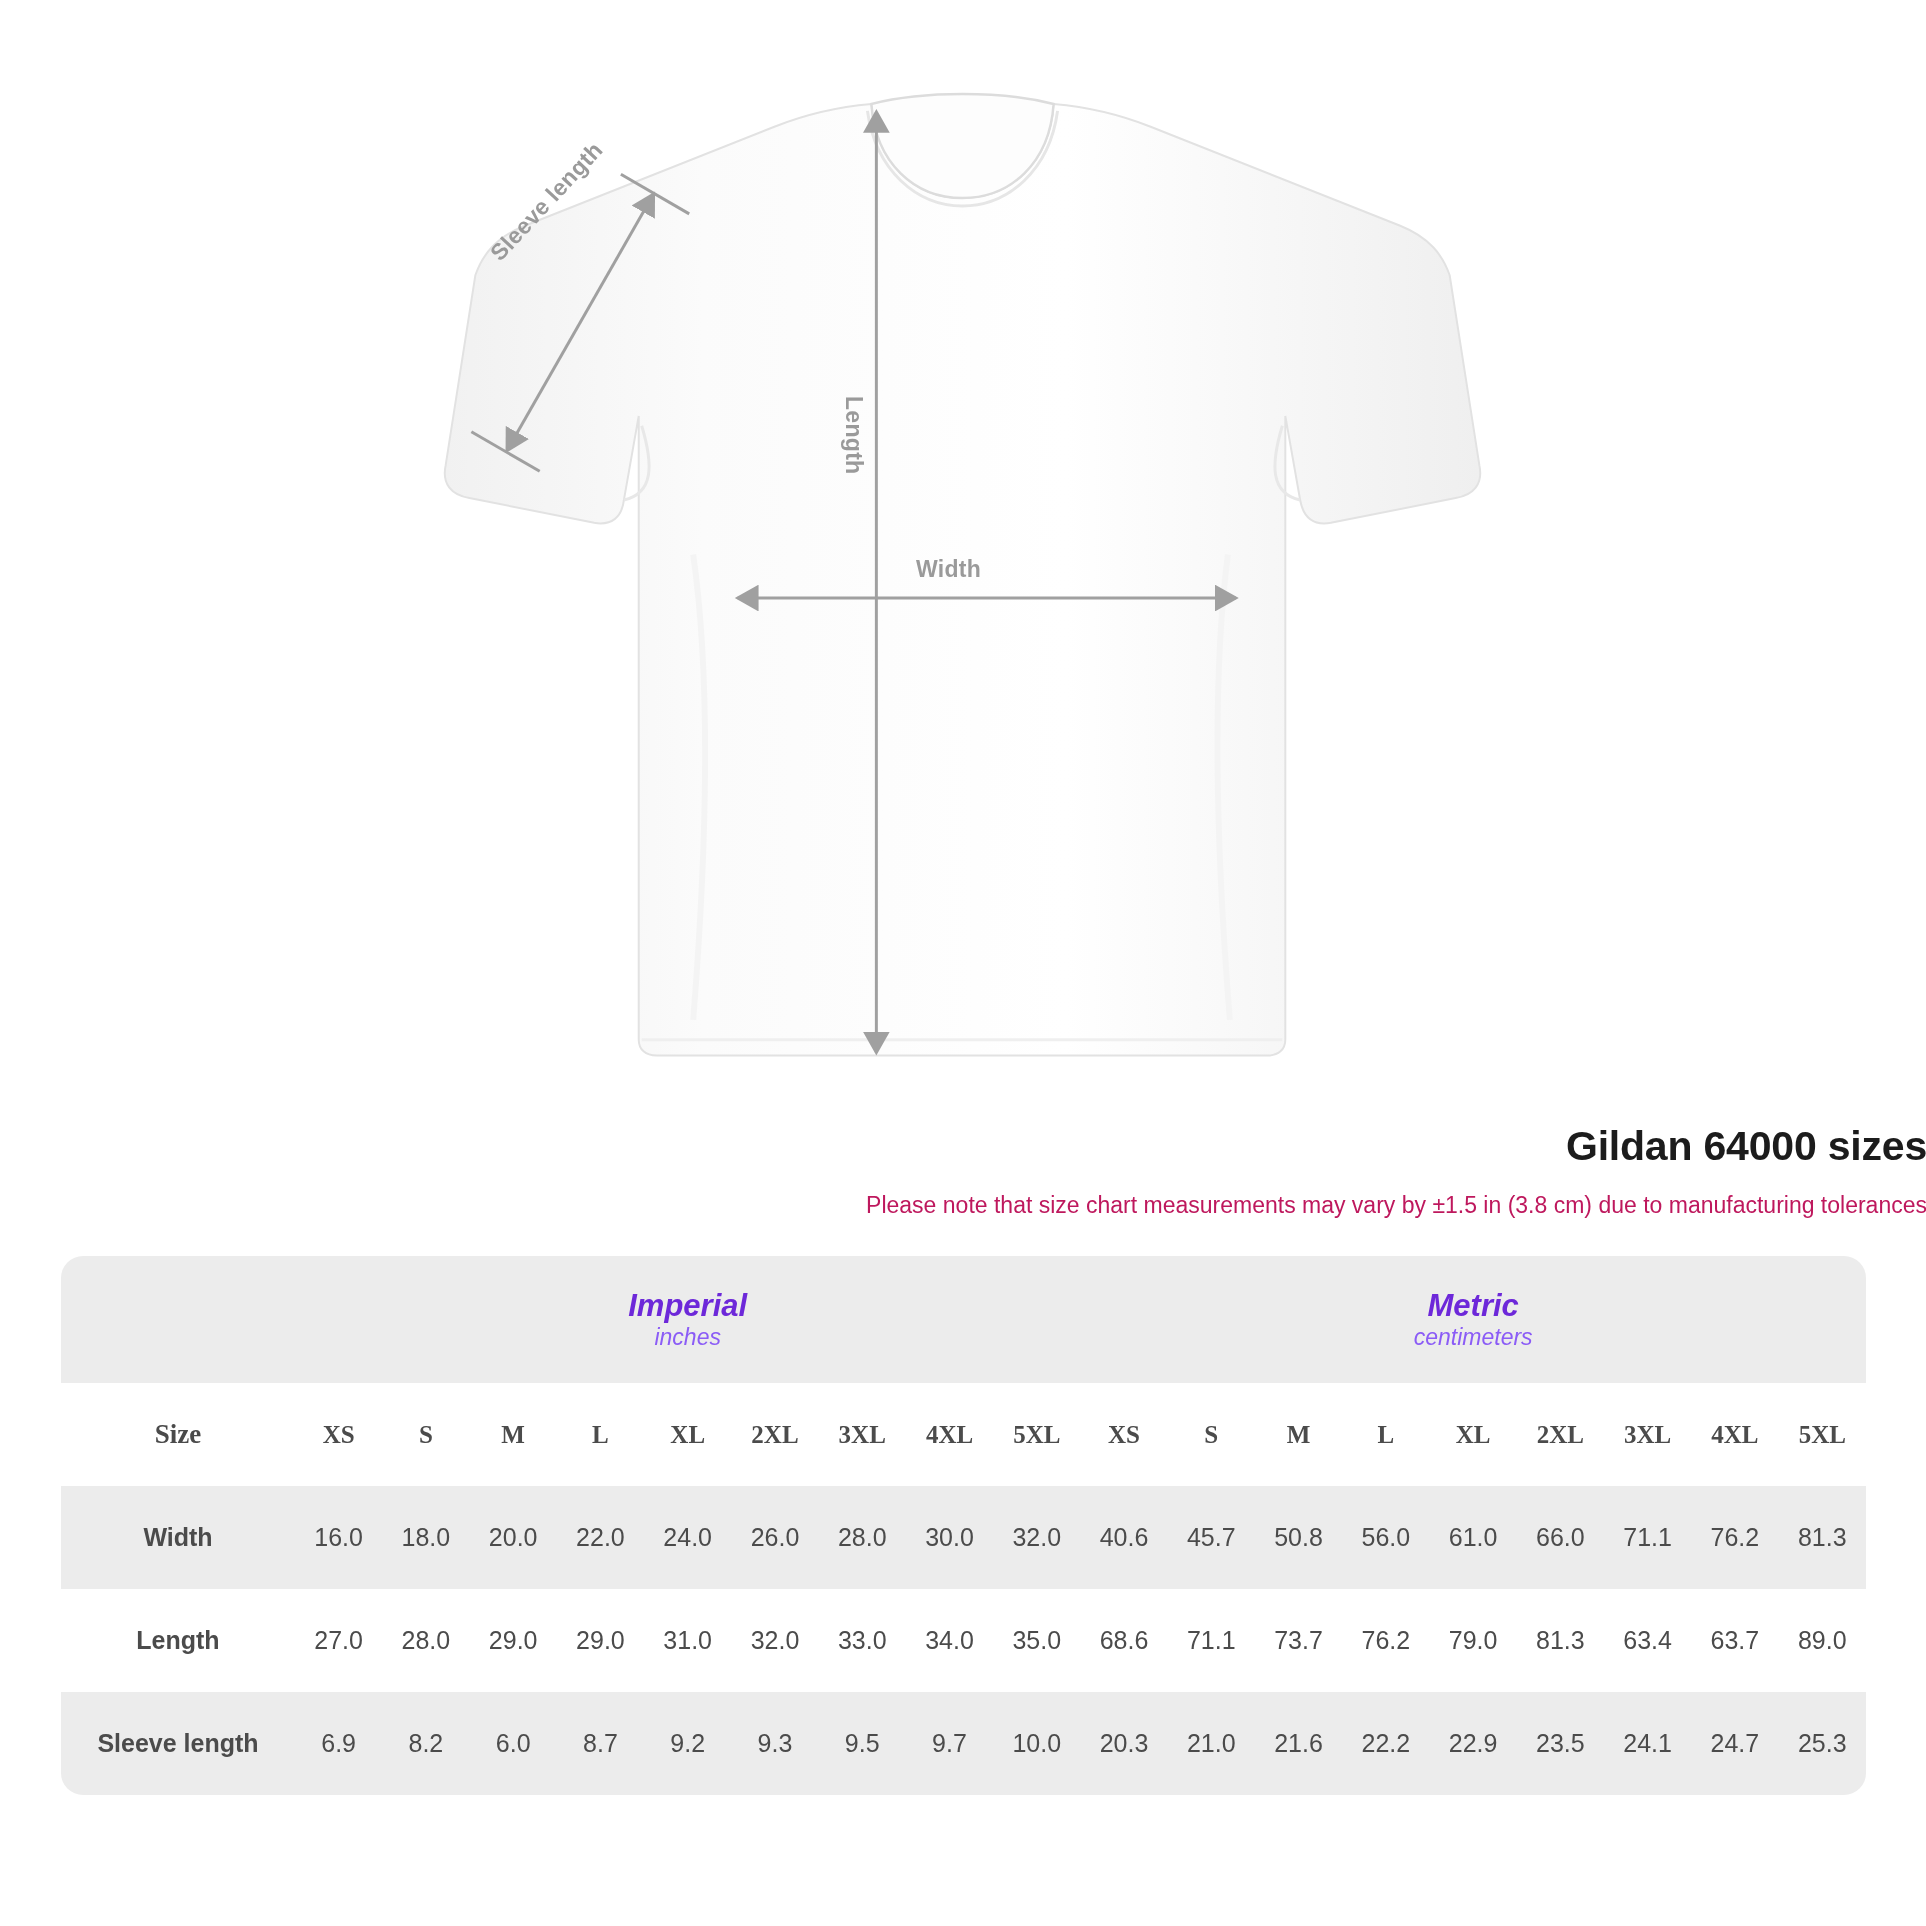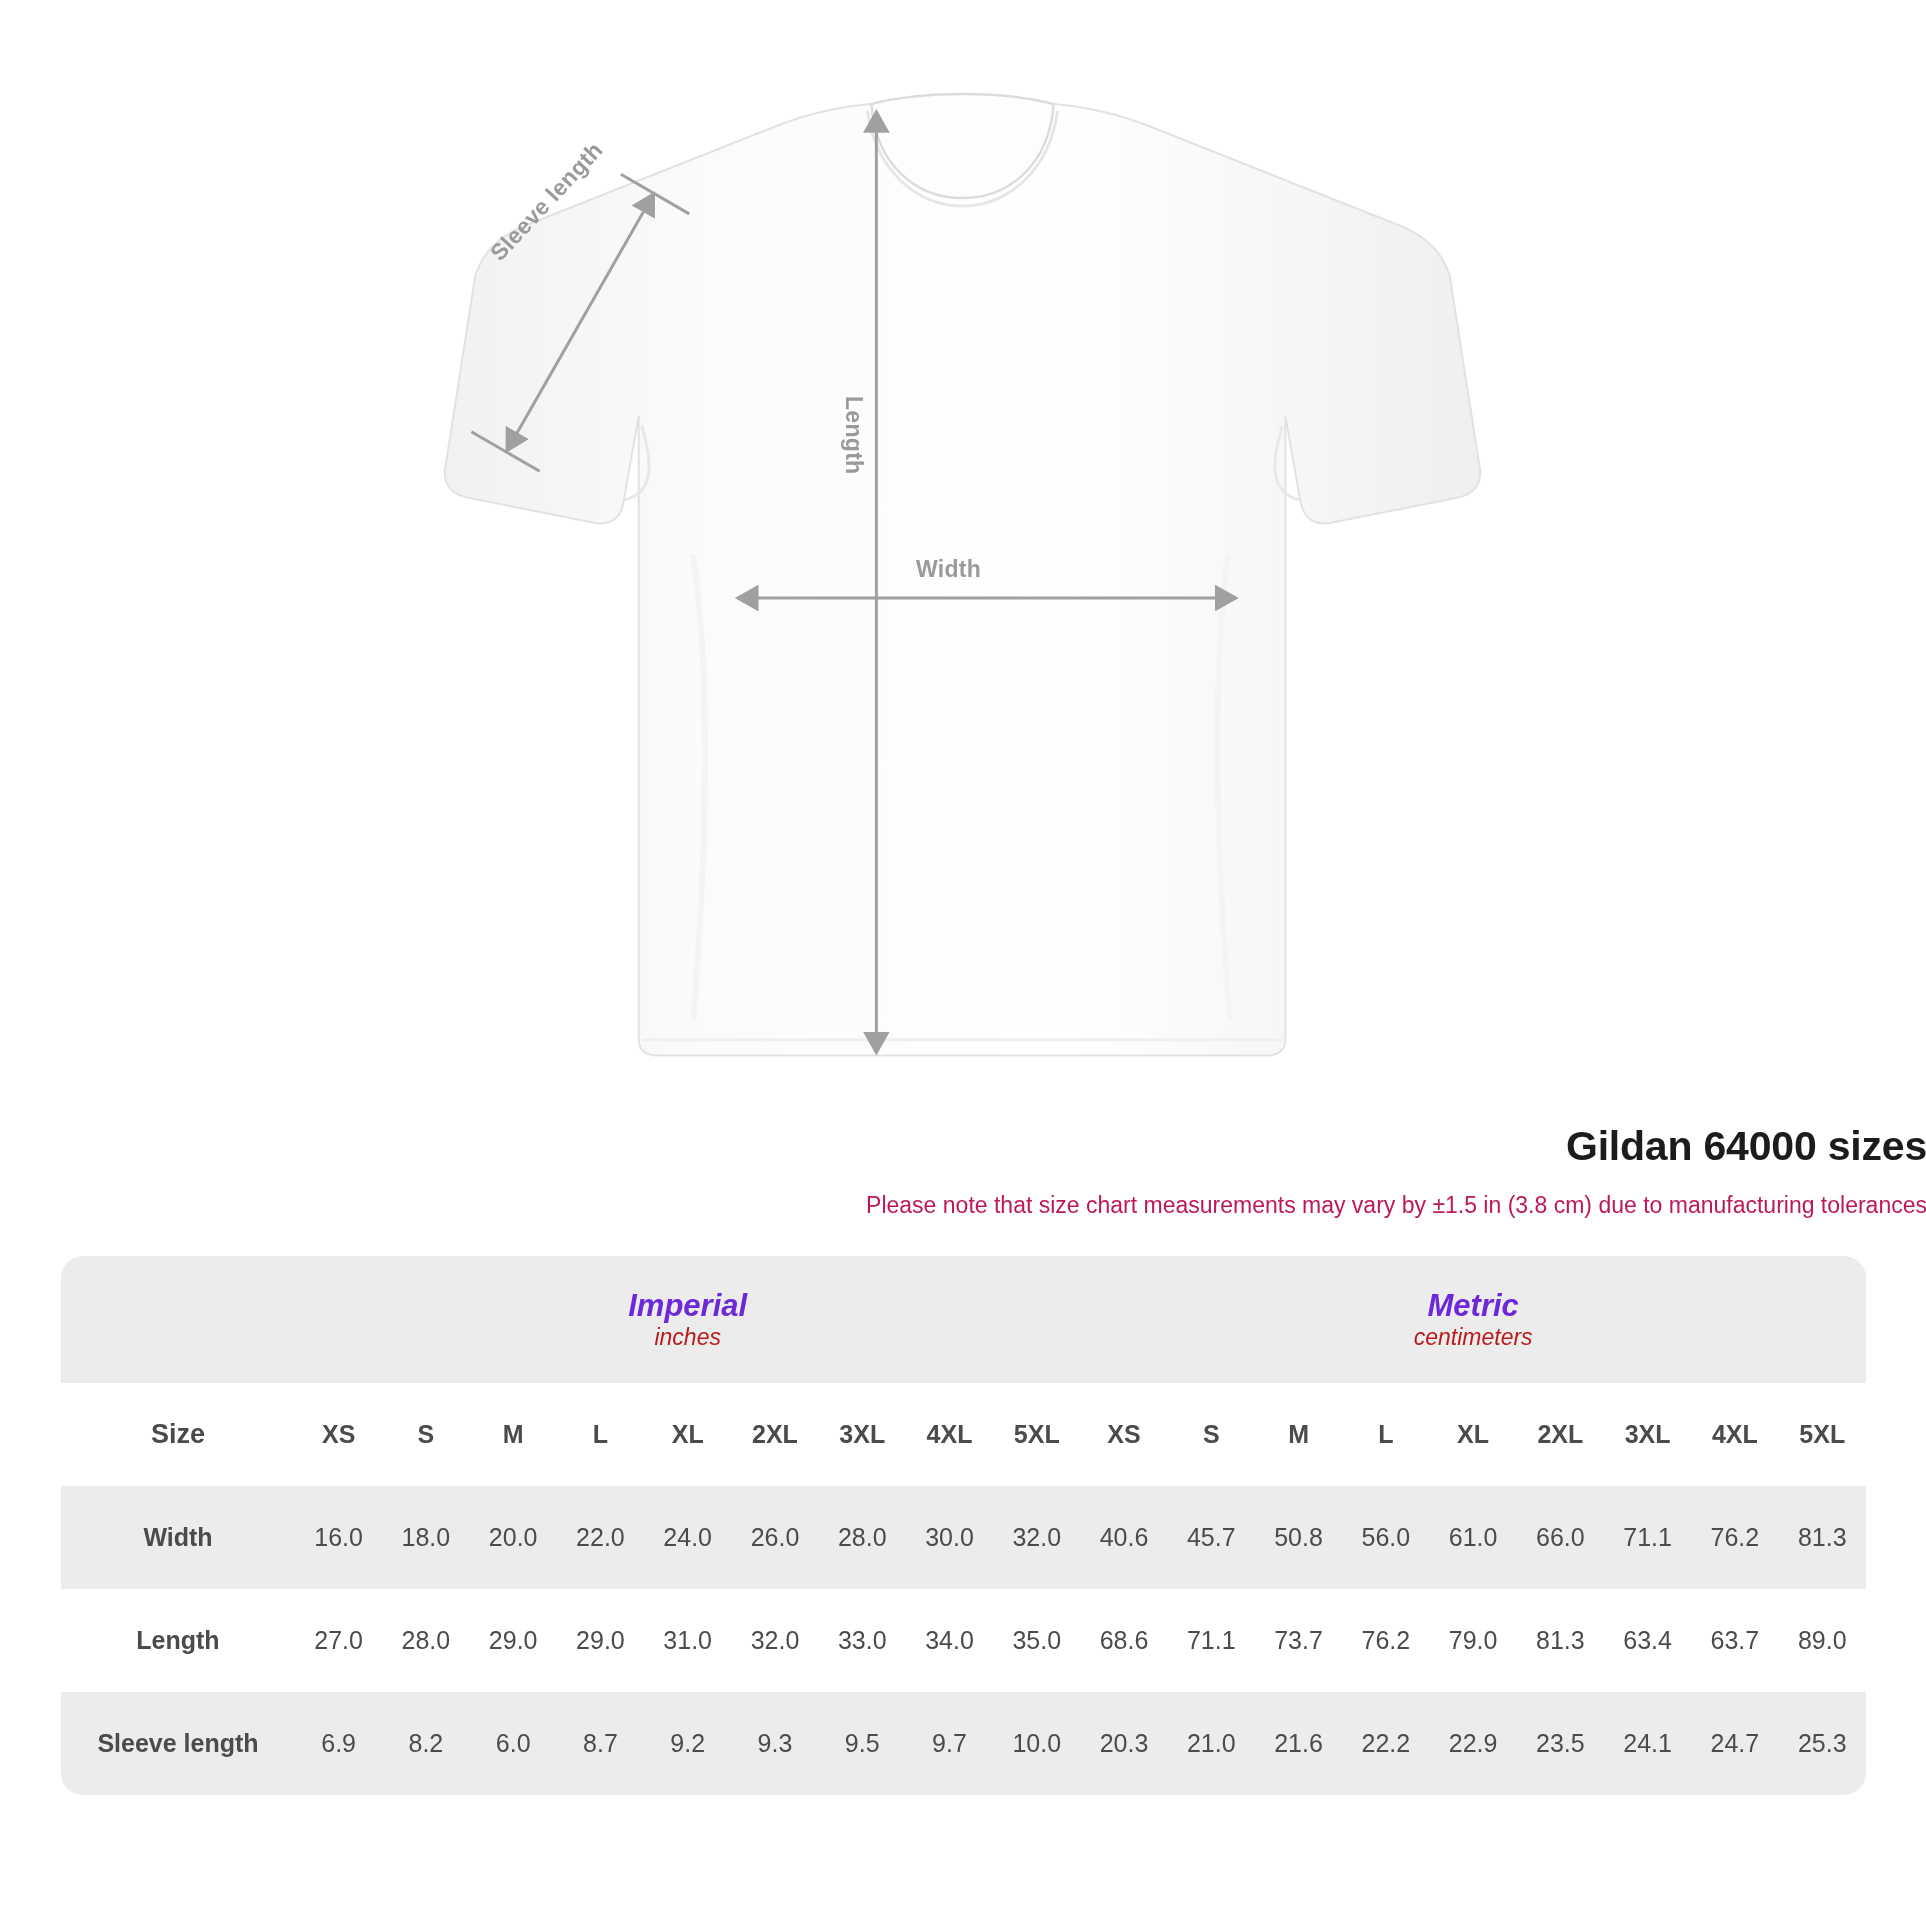--- a/index.html
+++ b/index.html
@@ -102,32 +102,33 @@
   .unit-main {
     font-size: 31px;
     font-style: italic;
     font-weight: bold;
     color: #6d28d9;
     line-height: 1.15;
   }
   .unit-sub {
     font-size: 23px;
     font-style: italic;
-    color: #b91c1c;
+    color: #8b5cf6;
     margin-top: 1px;
   }
   .unit-row td.spacer { background: #ececec; }
 
   .head-row td {
     height: 103px;
     background: #ffffff;
     font-weight: bold;
     color: #555555;
     font-size: 26px;
     vertical-align: middle;
+    font-family: Liberation Serif, serif;
   }
   .head-row td.rowhead {
     font-size: 27px;
     color: #4a4a4a;
   }
 
   .data-row td {
     height: 103px;
     vertical-align: middle;
   }

